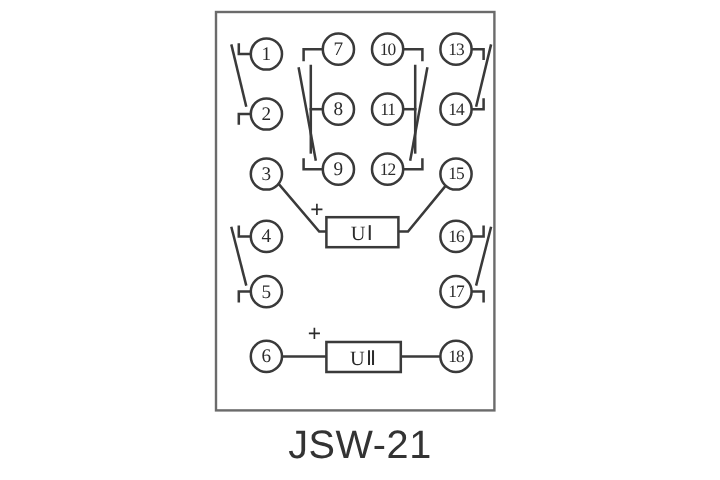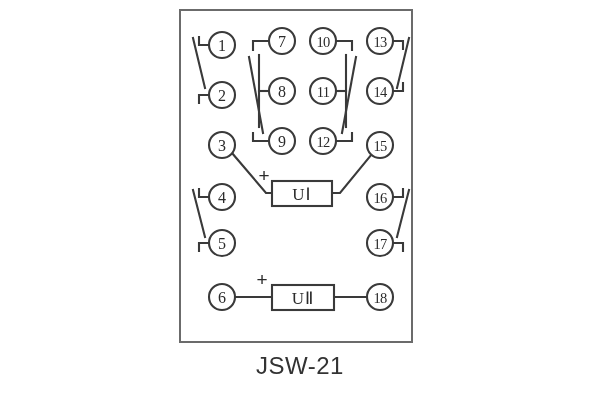--- a/index.html
+++ b/index.html
@@ -75,21 +75,21 @@
     text-anchor: middle;
     dominant-baseline: central;
   }
   #caption {
     position: absolute;
     left: 0;
     top: 352px;
     width: 600px;
     text-align: center;
     font-family: "Liberation Sans", sans-serif;
-    font-size: 24px;
+    font-size: 33px;
     color: #333333;
     letter-spacing: 0.5px;
   }
 </style>
 </head>
 <body>
 
 <div id="stage">
 
   <svg id="diagram-svg" viewBox="0 0 600 400">

